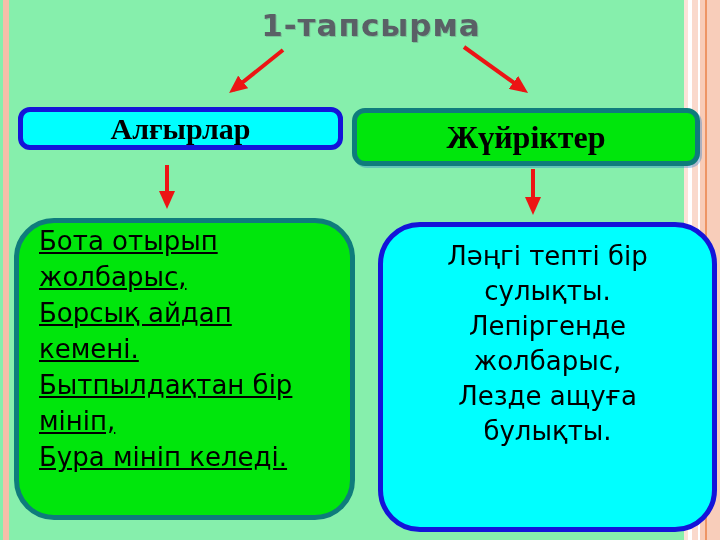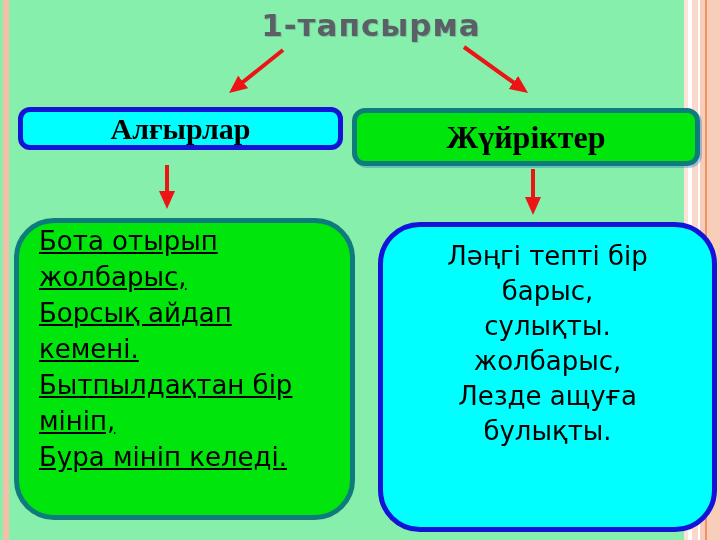--- a/index.html
+++ b/index.html
@@ -105,20 +105,20 @@
       <div class="poem-line">жолбарыс,</div>
       <div class="poem-line">Борсық айдап</div>
       <div class="poem-line">кемені.</div>
       <div class="poem-line">Бытпылдақтан бір</div>
       <div class="poem-line">мініп,</div>
       <div class="poem-line">Бура мініп келеді.</div>
     </div>
 
   <div class="poem-box pb-right">
       <div class="poem-line">Ләңгі тепті бір</div>
-      <div class="poem-line">барыс,</div>
       <div class="poem-line">сулықты.</div>
+      <div class="poem-line">Лепіргенде</div>
       <div class="poem-line">жолбарыс,</div>
       <div class="poem-line">Лезде ащуға</div>
       <div class="poem-line">булықты.</div>
     </div>
 
 </div>
 
 </body></html>

